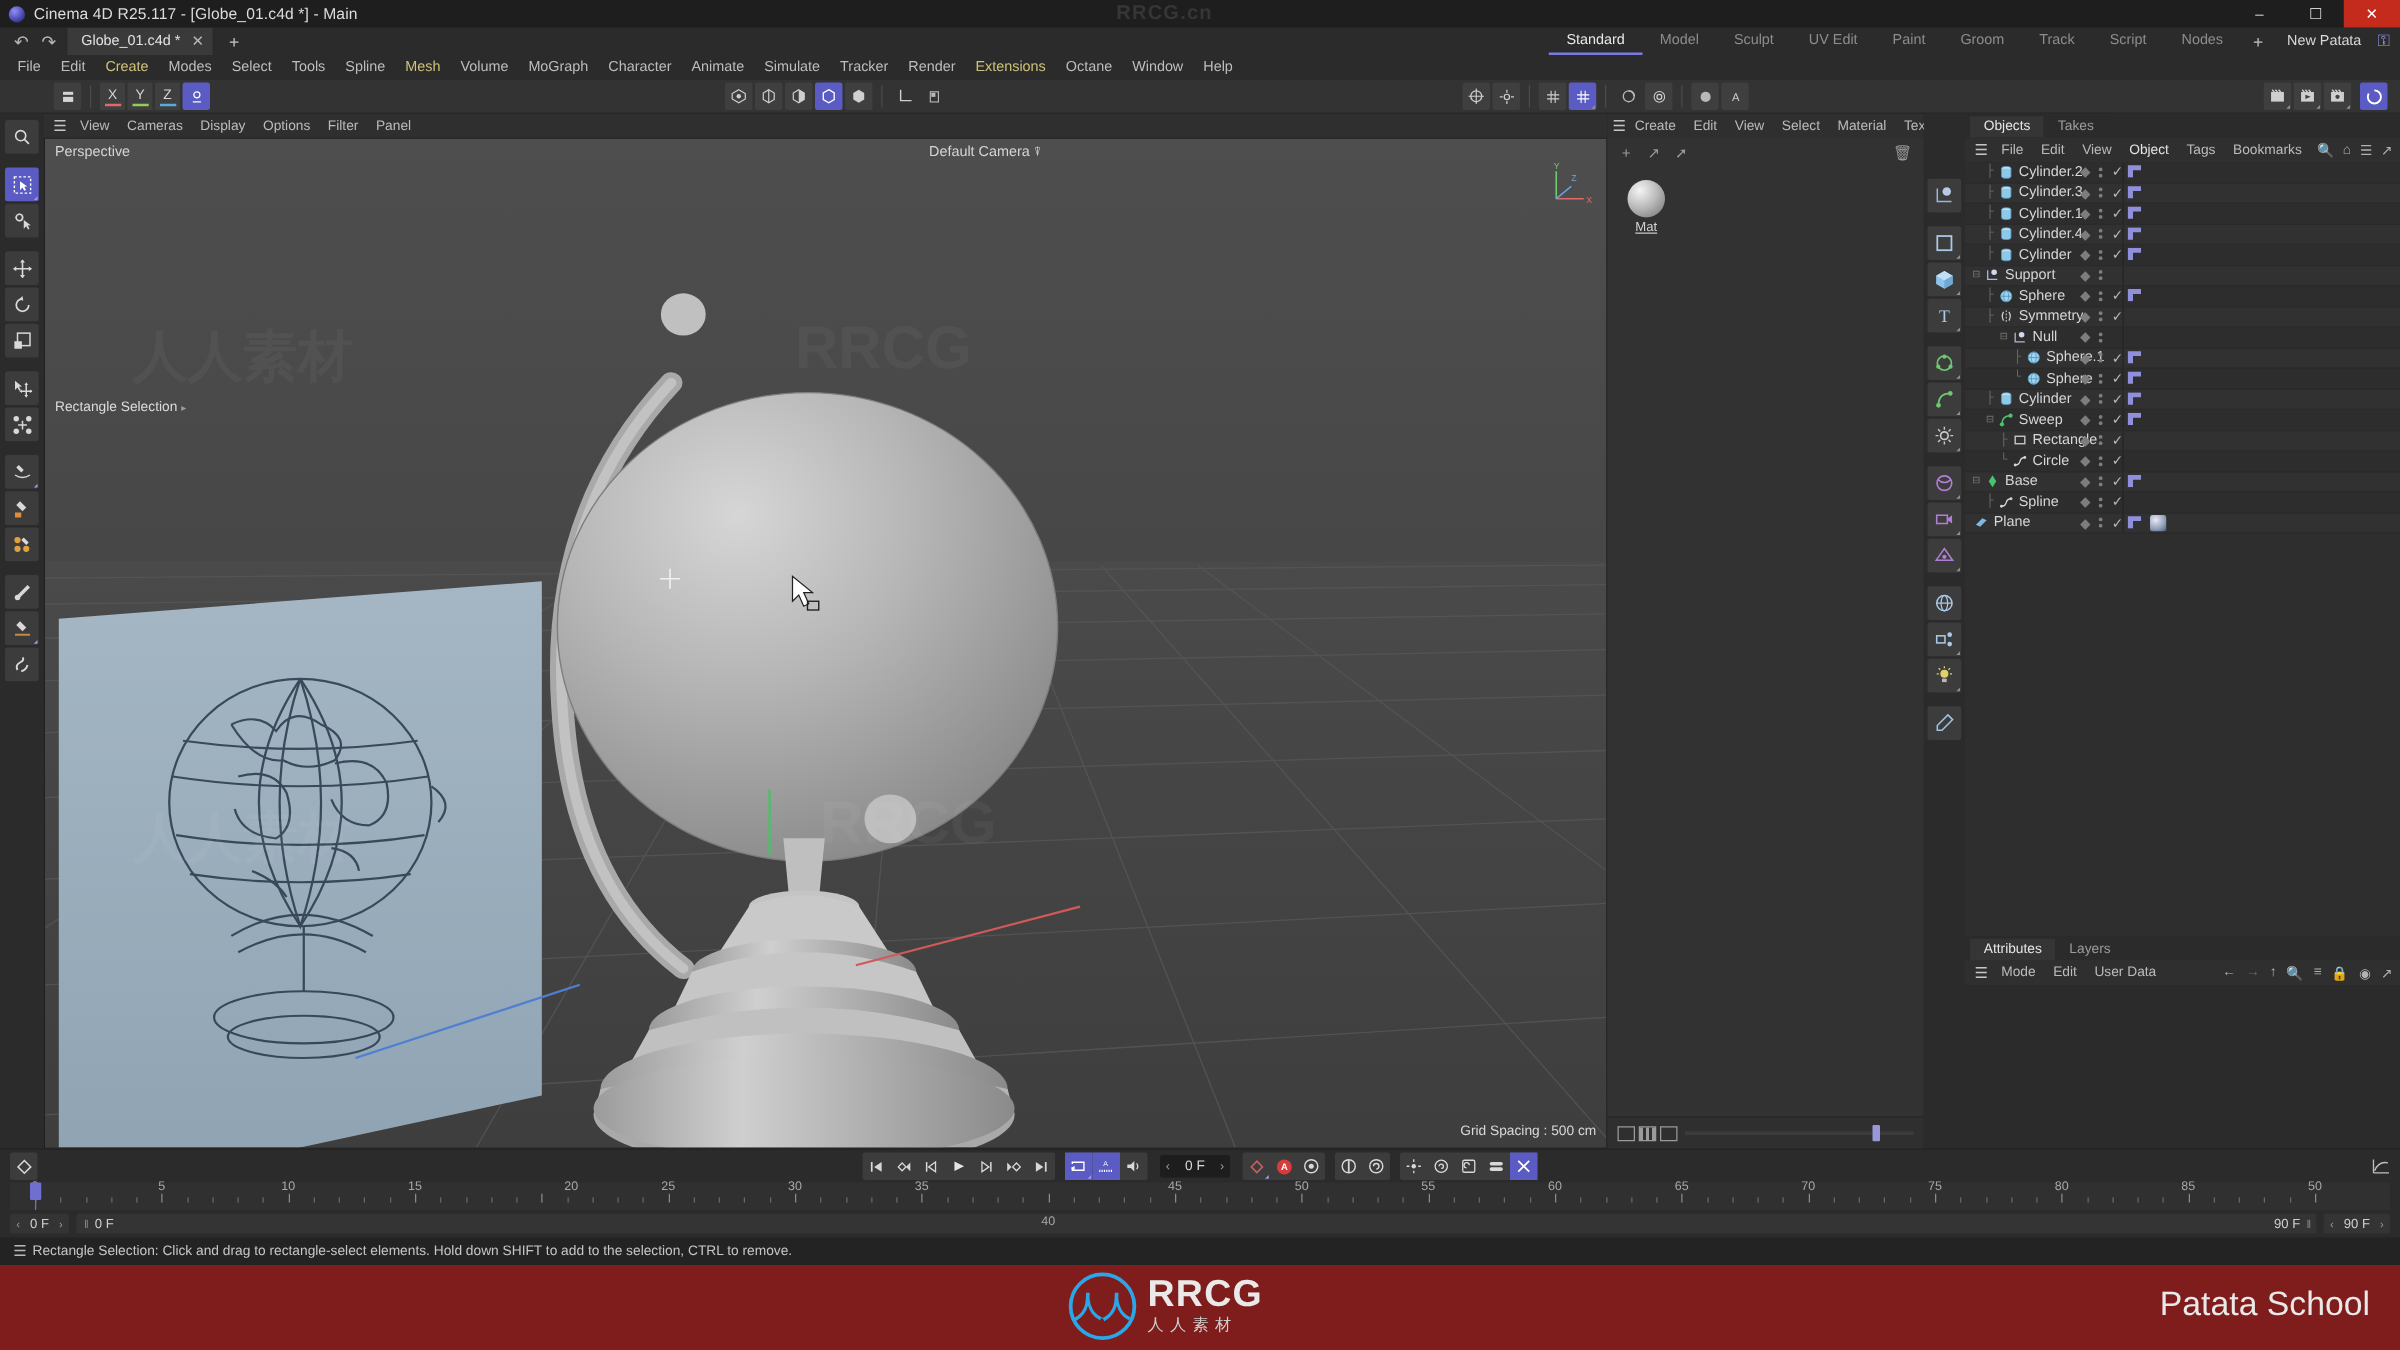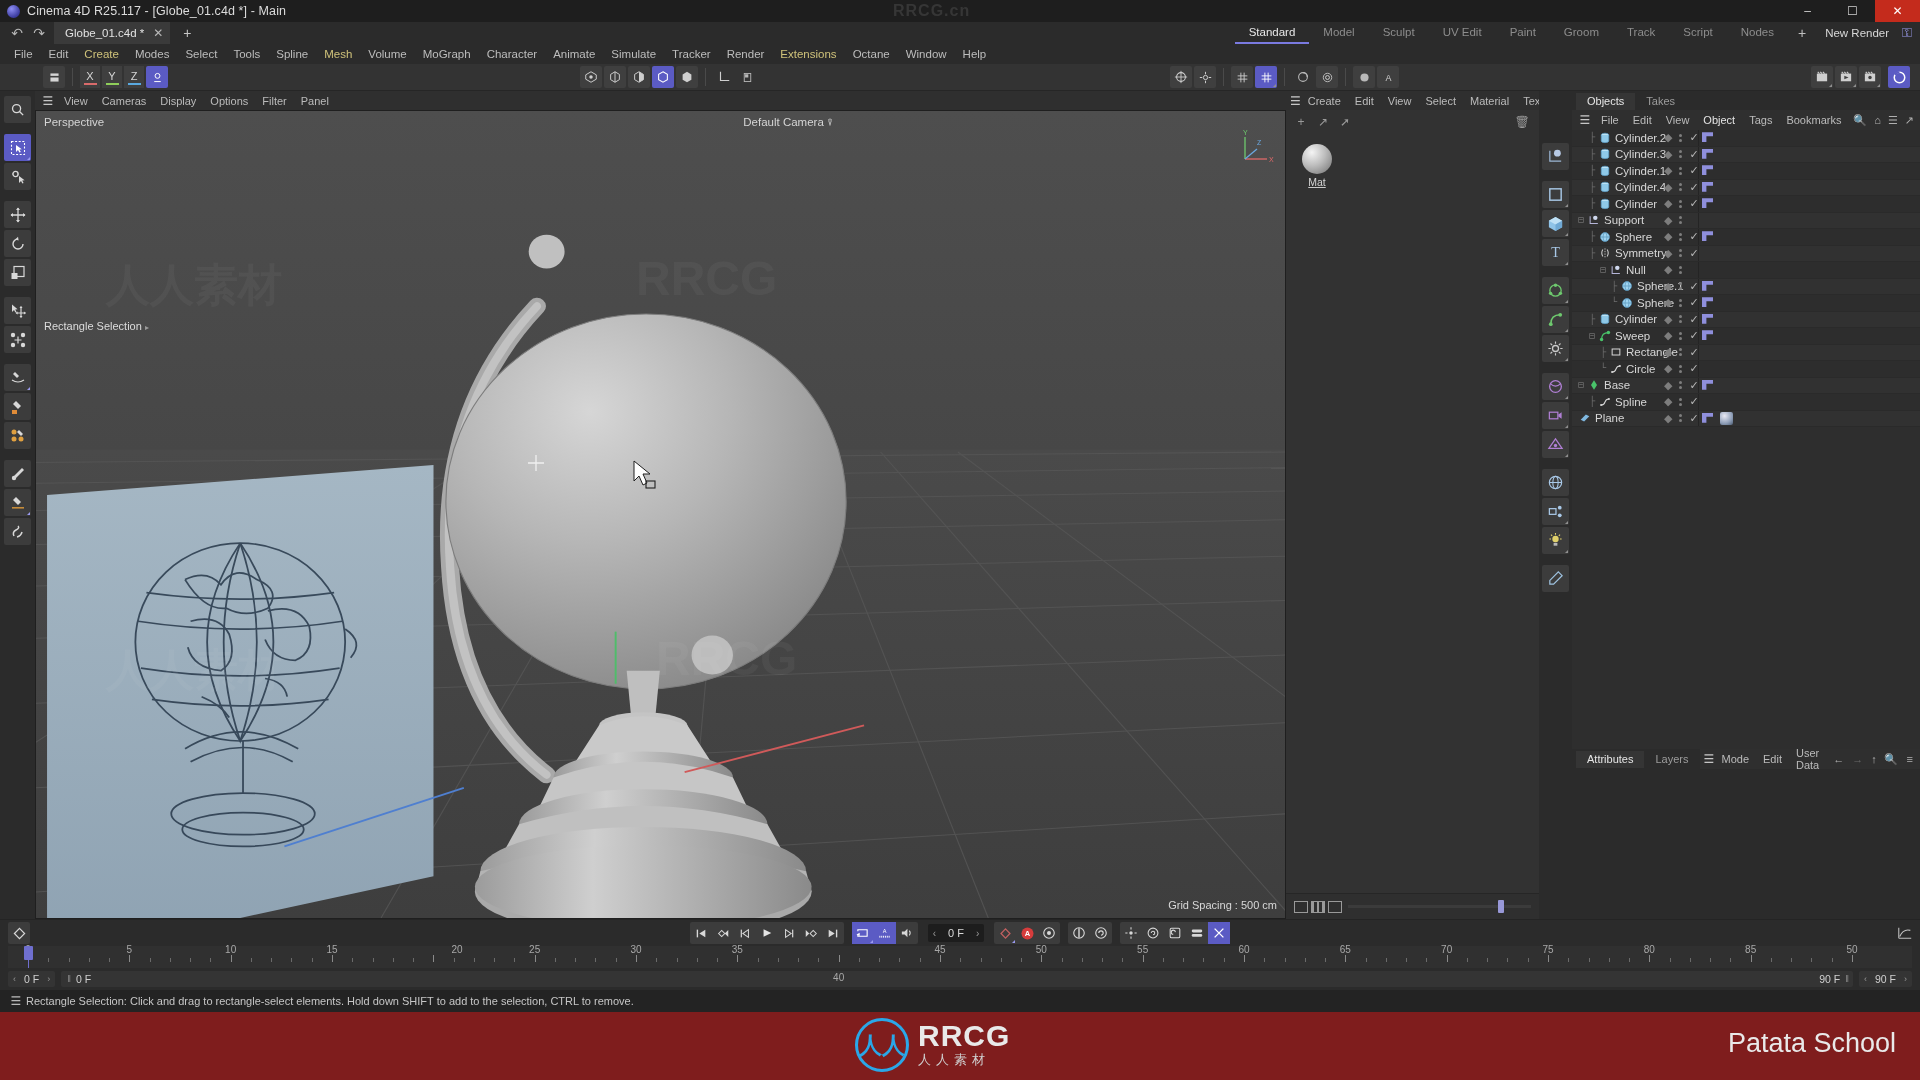--- a/index.html
+++ b/index.html
@@ -144,21 +144,21 @@
   .layers-ic { color:#7d7d7d; font-size:11px; }
   .chk { color:#b9b9b9; font-size:11px; }
   .tagcell { position:absolute; left:130px; width:14px; height:11px; }
   .tagflag { width:11px; height:10px; background:#8f8fdc;
      clip-path:polygon(0 0, 100% 0, 100% 40%, 40% 40%, 40% 100%, 0 100%); }
   .otagsep { position:absolute; left:126px; top:0; bottom:0; width:1px; background:#242424; }
   .plane-tag { position:absolute; left:148px; width:13px; height:13px; border-radius:2px;
      background:radial-gradient(circle at 35% 30%, #eaeaf5, #8f9fb8 60%, #4a5a70); }
 
   
-  .attrpanel { height:170px; display:flex; flex-direction:row; background:#2b2b2b; flex:0 0 170px; }
+  .attrpanel { height:170px; display:flex; flex-direction:column; background:#2b2b2b; flex:0 0 170px; }
   .attrmenu { height:20px; background:#2f2f2f; display:flex; align-items:center; padding-left:4px; }
   .attrmenu .ham { width:18px; text-align:center; color:#c6c6c6; font-size:12px; }
   .attrmenu .rt { margin-left:auto; display:flex; gap:8px; padding-right:6px; color:#b2b2b2; font-size:11px; }
   .attrbody { flex:1 1 auto; background:#2b2b2b; }
 
   
   .tl { background:#2b2b2b; flex:0 0 auto; }
   .tlrow1 { height:27px; display:flex; align-items:center; padding-left:8px; position:relative;
      border-top:1px solid #242424; }
   .keyd { width:22px; height:22px; background:#3c3c3c; display:flex; align-items:center;
@@ -240,21 +240,21 @@
     <div class="lt active">Standard</div>
     <div class="lt">Model</div>
     <div class="lt">Sculpt</div>
     <div class="lt">UV Edit</div>
     <div class="lt">Paint</div>
     <div class="lt">Groom</div>
     <div class="lt">Track</div>
     <div class="lt">Script</div>
     <div class="lt">Nodes</div>
     <div class="lt-plus">+</div>
-    <div class="lt-new">New Render</div>
+    <div class="lt-new">New Patata</div>
     <div class="lt-lock">⚿</div>
   </div>
 
   <div class="menubar">
     <div class="mi">File</div>
     <div class="mi">Edit</div>
     <div class="mi hl">Create</div>
     <div class="mi">Modes</div>
     <div class="mi">Select</div>
     <div class="mi">Tools</div>

